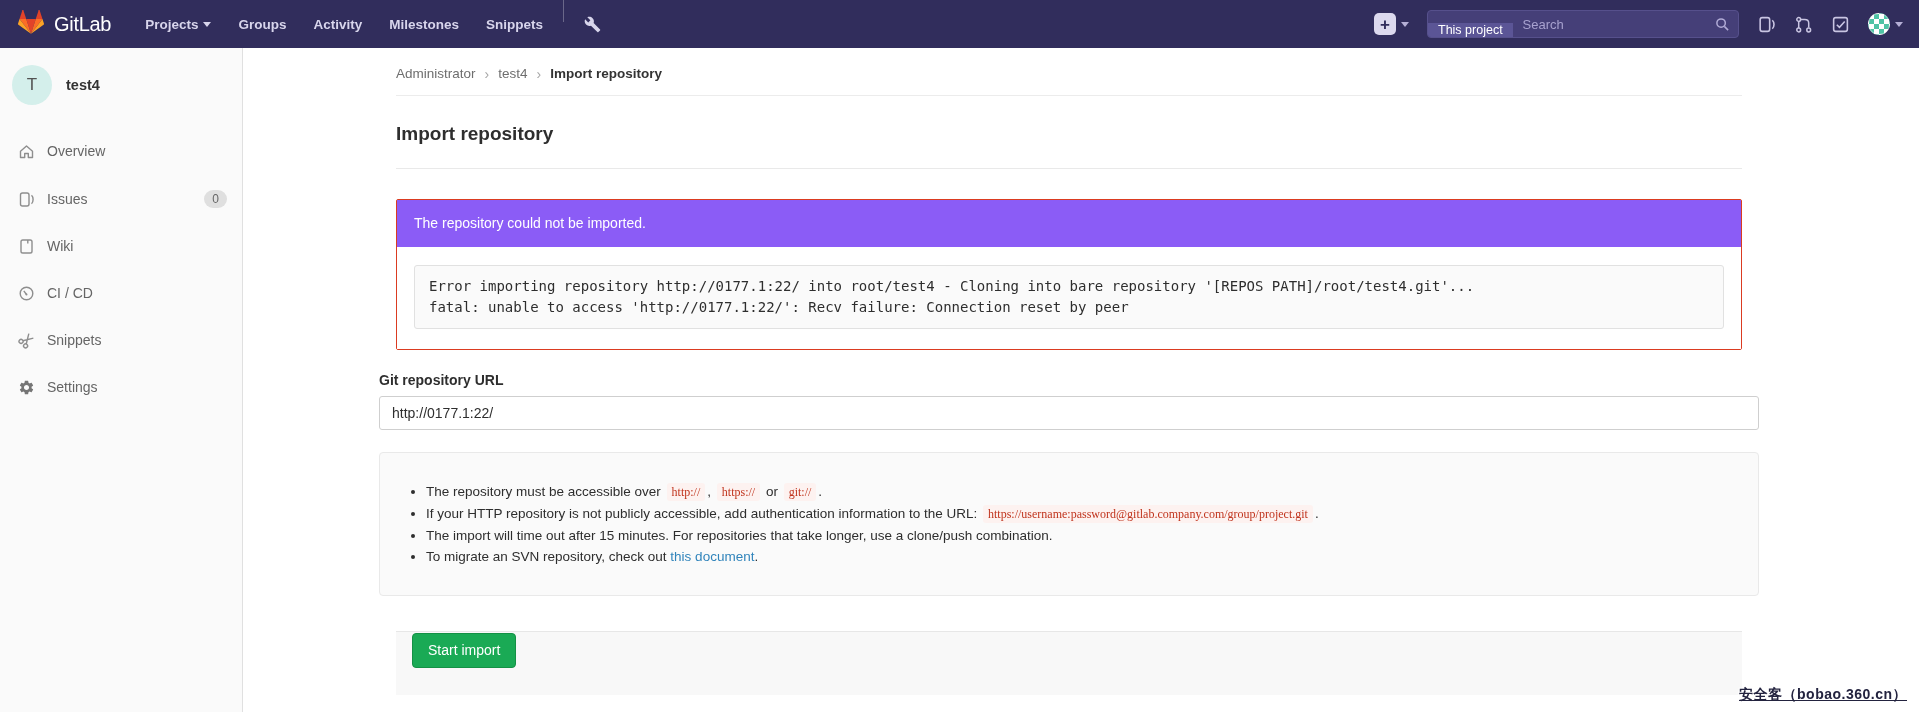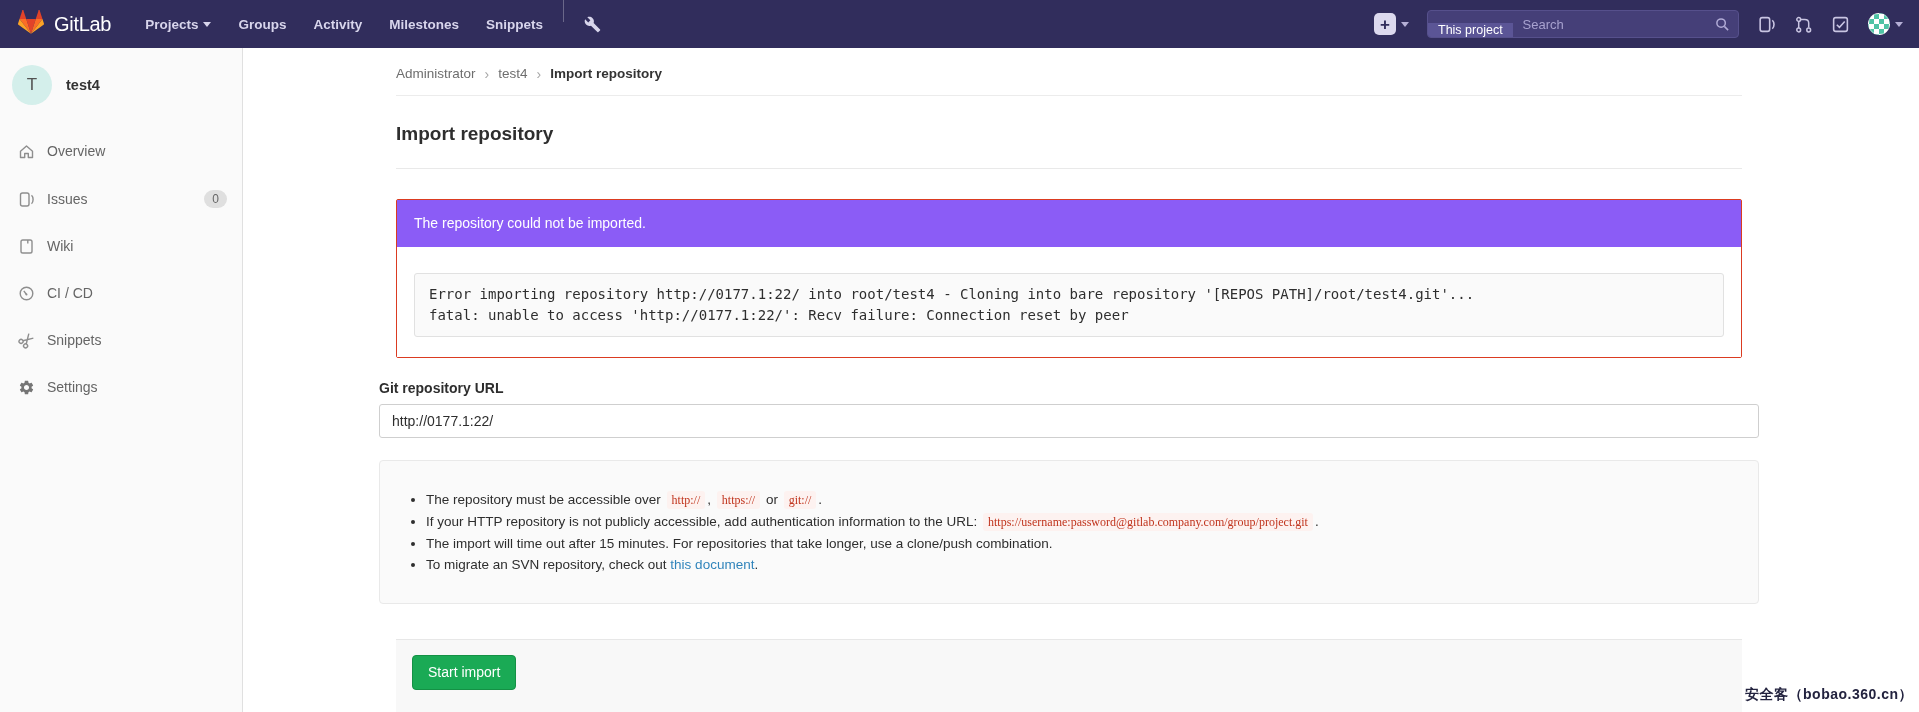--- a/index.html
+++ b/index.html
@@ -43,37 +43,37 @@
   .container{margin-left:136px;width:1380px;}
   .cpad{margin-left:17px;margin-right:17px;}
   .crumbs{padding:17px 0 13px;border-bottom:1px solid #ececec;display:flex;align-items:center;gap:9px;font-size:13.5px;color:#6e6e6e;line-height:17px;}
   .crumb{cursor:pointer;}
   .crumb-sep{color:#a7a7a7;font-size:14px;line-height:1;}
   .crumb-current{font-weight:700;color:#333;}
   h1.page-title{margin:26px 17px 0;font-size:19px;font-weight:700;color:#2e2e2e;padding-bottom:22px;border-bottom:1px solid #e9e9e9;line-height:24px;}
 
   .alert{margin:30px 17px 0;border:1px solid #db3b21;border-radius:2px;}
   .alert-head{background:#8b5cf6;color:#fff;padding:15px 17px;font-size:14px;line-height:17px;}
-  .alert-body{padding:26px 17px 20px;background:#fff;}
+  .alert-body{padding:18px 17px 20px;background:#fff;}
   .alert-body pre{margin:0;background:#fafafa;border:1px solid #e1e1e1;border-radius:3px;padding:10px 14px;font-family:"DejaVu Sans Mono","Liberation Mono",monospace;font-size:14px;line-height:21px;color:#2e2e2e;white-space:pre;overflow:hidden;}
 
   .form-label{margin:22px 0 8px;font-size:14px;font-weight:700;color:#2e2e2e;}
   .url-input{display:block;width:100%;box-sizing:border-box;height:34px;border:1px solid #cfcfcf;border-radius:3px;padding:0 12px;font-size:14px;color:#2e2e2e;background:#fff;font-family:"Liberation Sans",sans-serif;outline:none;}
 
   .well{margin-top:22px;background:#fafafa;border:1px solid #e9e9e9;border-radius:4px;padding:16px 18px;}
   .well ul{margin:12px 0;padding-left:28px;}
   .well li{font-size:13.5px;color:#2e2e2e;line-height:21px;}
   .well code{font-family:Liberation Serif, serif;font-size:12px;color:#c0341d;background:#fdf2f0;padding:2px 5px;border-radius:3px;margin:8px 2px;}
   .well a{color:#3084bb;text-decoration:none;cursor:pointer;}
 
-  .form-actions{margin:35px 17px 0;background:#f8f8f8;border-top:1px solid #e7e7e7;padding:15px 16px 6px;height:56px;box-sizing:content-box;}
+  .form-actions{margin:35px 17px 0;background:#f8f8f8;border-top:1px solid #e7e7e7;padding:1px 16px 6px;height:56px;box-sizing:content-box;}
   .btn-success{background:#1aaa55;border:1px solid #149145;color:#fff;font-size:14px;padding:8px 15px;border-radius:4px;cursor:pointer;font-family:"Liberation Sans",sans-serif;line-height:17px;}
 
-  .watermark{position:absolute;right:6px;bottom:8px;font-size:14px;font-weight:700;color:#23233f;letter-spacing:.5px;
-    text-shadow:-1px -1px 0 #fff,1px -1px 0 #fff,-1px 1px 0 #fff,1px 1px 0 #fff;}
+  .watermark{position:absolute;right:12px;bottom:8px;font-size:14px;font-weight:700;color:#23233f;letter-spacing:.5px;
+    text-shadow:-1px -1px 0 #fff,1px -1px 0 #fff,-1px 1px 0 #fff,1px 1px 0 #fff;text-decoration:underline;}
 </style>
 </head>
 <body>
 
 <div class="screen">
 
   <header class="navbar">
     <div class="logo">
       <span>
         <svg width="26" height="26" viewBox="0 0 36 36">

